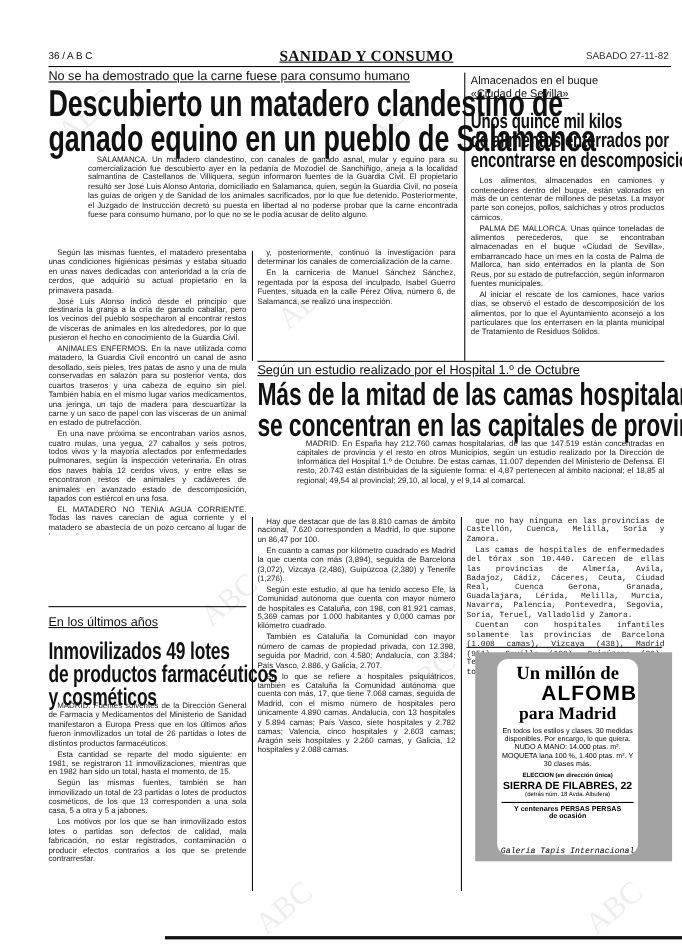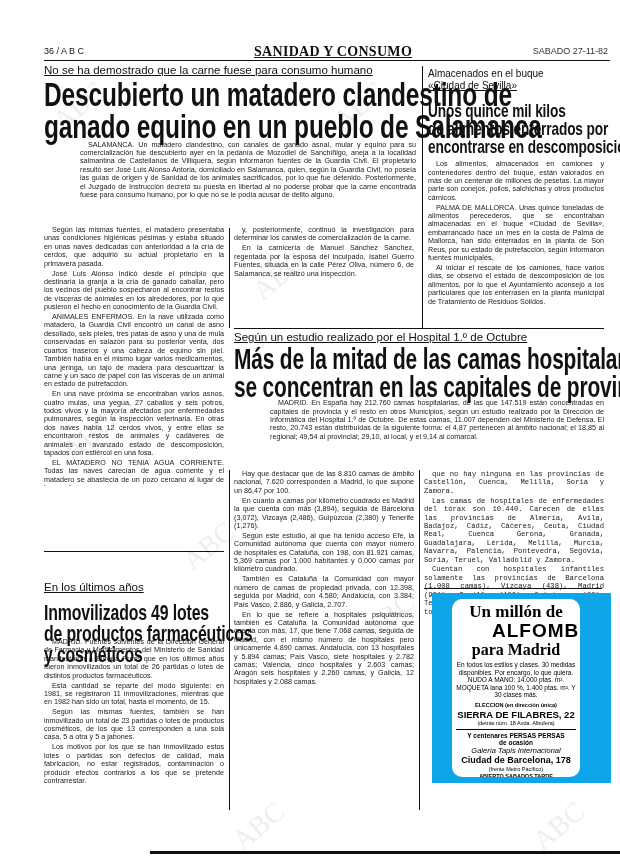--- a/index.html
+++ b/index.html
@@ -10,30 +10,30 @@
   .mh-center { position: absolute; left: 210px; top: 0; font-family: "Liberation Serif", serif; font-weight: bold; font-size: 14px; letter-spacing: 0.3px; text-decoration: underline; }
   .mh-right { position: absolute; right: 2px; top: 2px; font-size: 9px; color: #333; }
   .kicker { font-size: 11.5px; text-decoration: underline; white-space: nowrap; }
   .hl { font-family: "Liberation Sans", sans-serif; font-weight: 900; line-height: 0.95; transform: scaleX(0.72); transform-origin: left top; white-space: nowrap; letter-spacing: -0.2px; }
   .body { font-size: 7.2px; line-height: 8.4px; text-align: justify; color: #1a1a1a; }
   .body p { margin: 0 0 1.5px 0; text-indent: 8px; }
   .body p.lead { font-weight: normal; margin-left: 36px; }
   .vrule { position: absolute; width: 0; border-left: 1px solid #111; }
   .hrule { position: absolute; height: 0; border-top: 1.5px solid #111; }
   .col { position: absolute; }
-  .ad { position: absolute; left: 432px; top: 593px; width: 179px; height: 190px; background: #0ea5e9; }
+  .ad { position: absolute; left: 432px; top: 593px; width: 179px; height: 190px; background: #a3a3a3; }
   .ad-inner { position: absolute; left: 20px; top: 6px; width: 128px; height: 178px; background: #fff; border-radius: 10px; text-align: center; color: #000; overflow: hidden; }
   .ad-title1 { font-family: "Liberation Serif", serif; font-weight: 900; font-size: 17px; margin-top: 4px; line-height: 17px; }
   .ad-title2 { font-family: "Liberation Sans", sans-serif; font-weight: 900; font-size: 19px; letter-spacing: 1px; line-height: 21px; padding-left: 40px; }
   .ad-title3 { font-family: "Liberation Serif", serif; font-weight: 900; font-size: 16px; line-height: 17px; }
   .ad-text { font-size: 6.5px; line-height: 7.5px; padding: 3px 4px 0 4px; }
   .ad-bold { font-weight: 900; font-size: 9.5px; line-height: 11px; }
   .ad-small { font-size: 5.5px; line-height: 7px; }
   .ad-divider { border-top: 1px solid #000; margin: 2px 4px; }
-  .ad-script { font-family: Liberation Sans, sans-serif; font-style: italic; font-size: 7.5px; line-height: 9px; }
+  .ad-script { font-family: Liberation Mono, monospace; font-style: italic; font-size: 7.5px; line-height: 9px; margin-top: 24px; }
   .watermark { position: absolute; font-family: "Liberation Serif", serif; font-size: 28px; color: rgba(0,0,0,0.07); transform: rotate(-40deg); pointer-events: none; }
 </style>
 </head>
 <body>
 
 <div class="page">
 
   <div class="masthead">
     <span class="mh-left">36 / A B C</span>
     <span class="mh-center">SANIDAD Y CONSUMO</span>
@@ -62,21 +62,21 @@
 
   <div class="vrule" style="left:229px; top:228px; height:100px;"></div>
 
   <div class="col body" style="left:234px; top:226px; width:180px;">
     <p>y, posteriormente, continuó la investigación para determinar los canales de comercialización de la carne.</p>
     <p>En la carnicería de Manuel Sánchez Sánchez, regentada por la esposa del inculpado, Isabel Guerro Fuentes, situada en la calle Pérez Oliva, número 6, de Salamanca, se realizó una inspección.</p>
   </div>
 
   <div class="hrule" style="left:44px; top:551px; width:180px;"></div>
 
-  <div class="col" style="left:44px; top:560px; width:182px;margin-top:21px;">
+  <div class="col" style="left:44px; top:560px; width:182px;">
     <div class="kicker">En los últimos años</div>
     <div class="hl" style="font-size:22px; margin-top:10px; width:250px;">
       <div>Inmovilizados 49 lotes</div>
       <div>de productos farmacéuticos</div>
       <div>y cosméticos</div>
     </div>
   </div>
   <div class="col body" style="left:44px; top:638px; width:180px;">
     <p>MADRID. Fuentes solventes de la Dirección General de Farmacia y Medicamentos del Ministerio de Sanidad manifestaron a Europa Press que en los últimos años fueron inmovilizados un total de 26 partidas o lotes de distintos productos farmacéuticos.</p>
     <p>Esta cantidad se reparte del modo siguiente: en 1981, se registraron 11 inmovilizaciones, mientras que en 1982 han sido un total, hasta el momento, de 15.</p>

